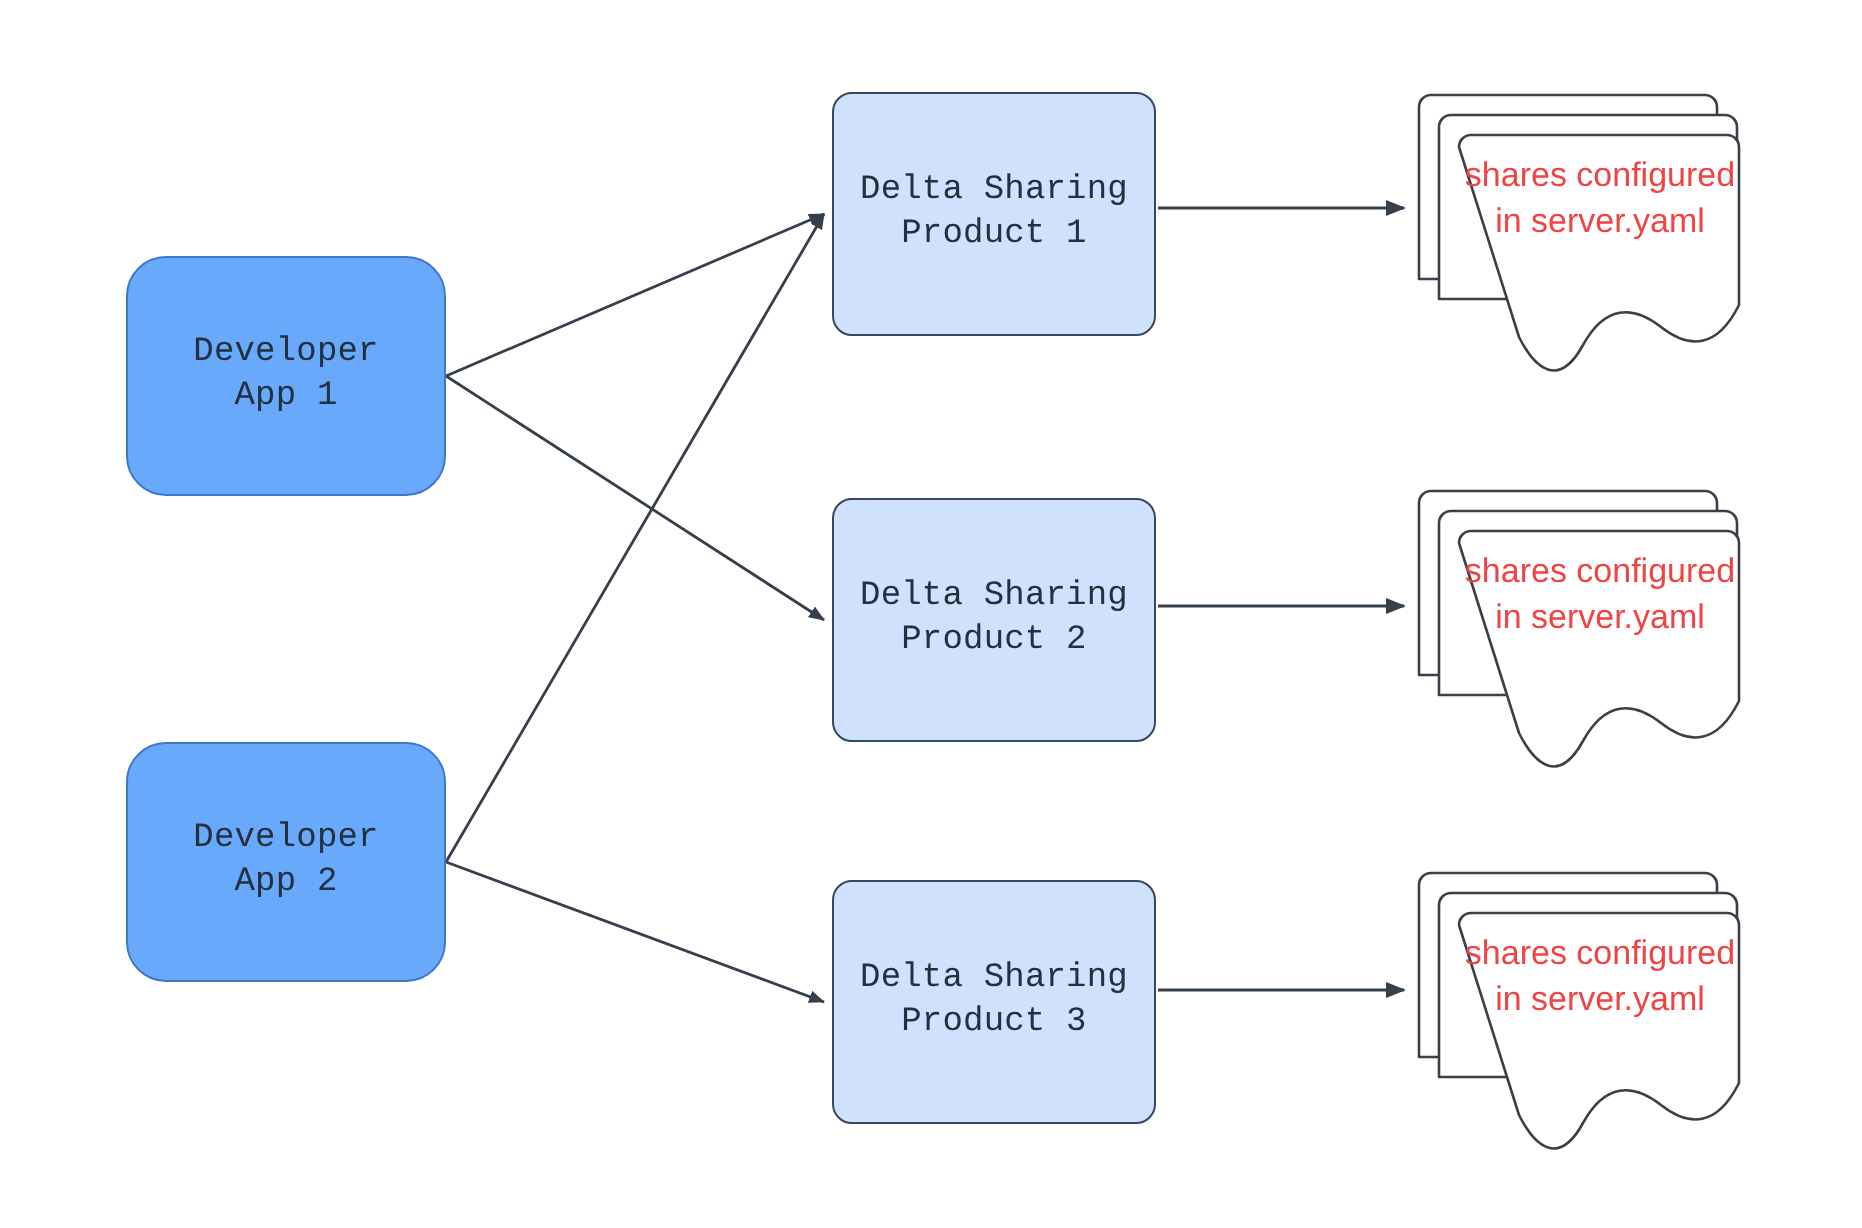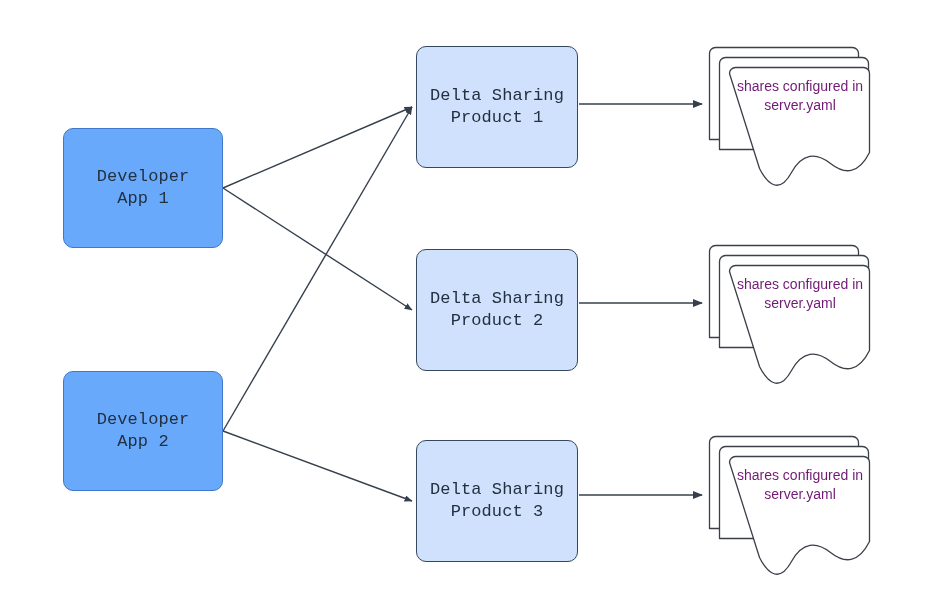--- a/index.html
+++ b/index.html
@@ -34,21 +34,21 @@
     text-align: center;
     color: #22303f;
     line-height: 1.32;
     letter-spacing: 0.1px;
     z-index: 3;
     font-family: Liberation Mono, monospace;
   }
   .app-node {
     background: #69a9fb;
     border: 1px solid #3f78c8;
-    border-radius: 10px;
+    border-radius: 20px;
     font-size: 17px;
   }
   .product-node {
     background: #d0e1fd;
     border: 1px solid #35485e;
     border-radius: 10px;
     font-size: 17px;
   }
   .docstack {
     position: absolute;
@@ -57,22 +57,22 @@
   .docstack svg {
     display: block;
     overflow: visible;
   }
   .docstack .doc-label {
     position: absolute;
     left: 22px;
     top: 18px;
     width: 142px;
     text-align: center;
-    font-size: 14px;
-    color: #701a75;
+    font-size: 17px;
+    color: #ef4444;
     line-height: 1.34;
   }
   .node-label {
     white-space: pre-line;
     display: block;
   }
 </style>
 </head>
 <body>
 

